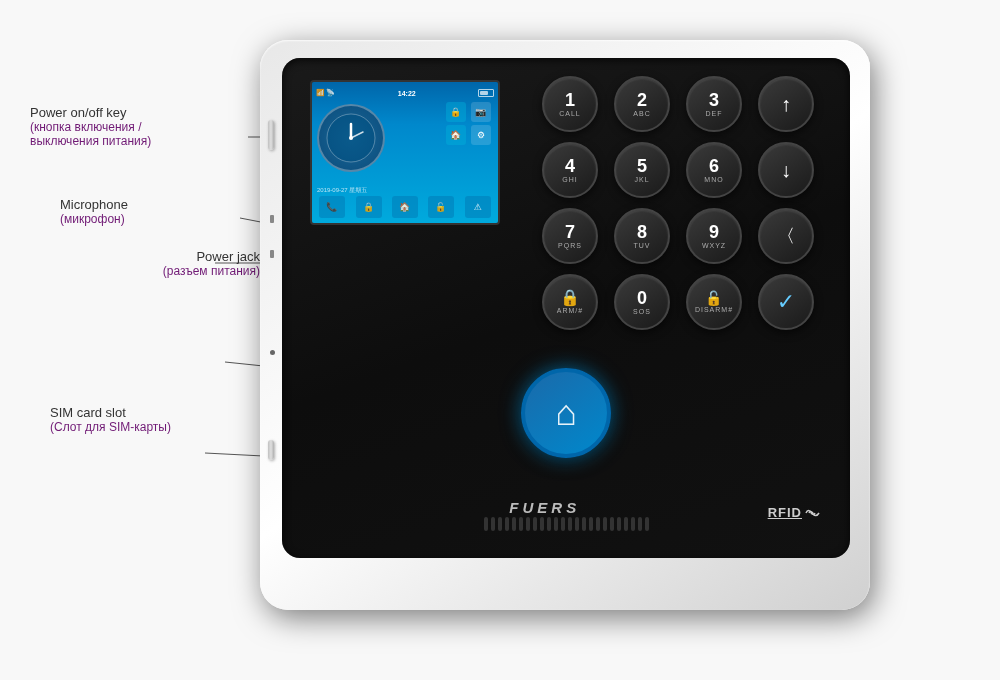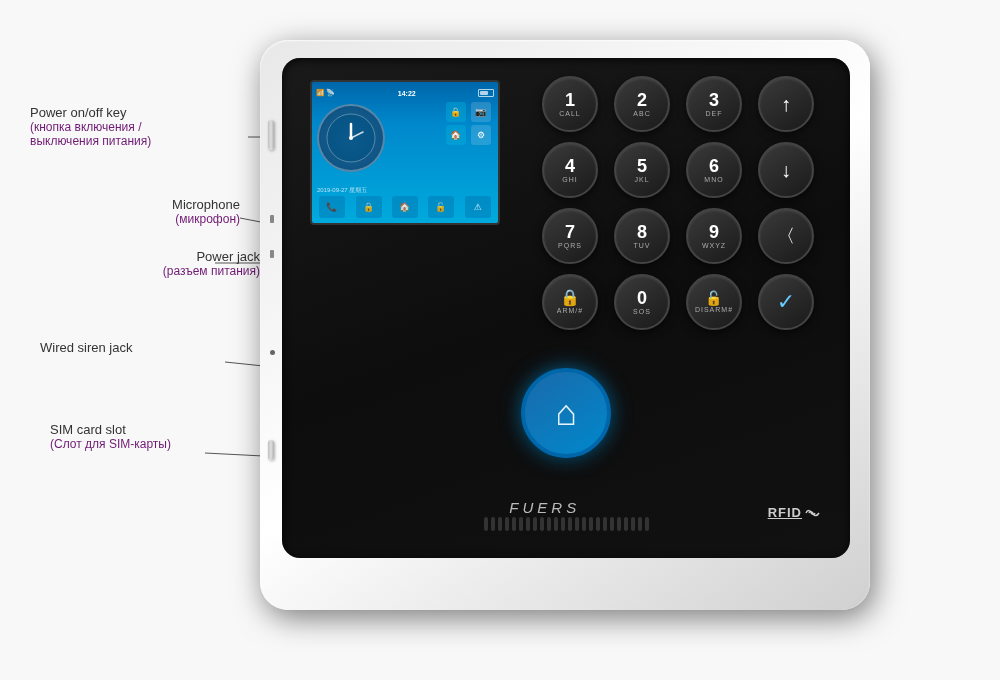--- a/index.html
+++ b/index.html
@@ -317,35 +317,34 @@
     <line x1="225" y1="362" x2="302" y2="370" stroke="#555" stroke-width="1"></line>
 
     <line x1="205" y1="453" x2="302" y2="458" stroke="#555" stroke-width="1"></line>
   </svg>
 
   <div class="annotation" style="position:absolute; left:30px; top:105px; text-align:left; width:220px;">
     <div class="anno-title">Power on/off key</div>
     <div class="anno-sub">(кнопка включения /<br>выключения питания)</div>
   </div>
 
-  <div class="annotation" style="position:absolute; left:60px; top:197px; text-align:right; width:180px;">
+  <div class="annotation" style="position:absolute; left:60px; top:197px; text-align:left; width:180px;">
     <div class="anno-title">Microphone</div>
     <div class="anno-sub">(микрофон)</div>
   </div>
 
   <div class="annotation" style="position:absolute; left:80px; top:249px; text-align:right; width:180px;">
     <div class="anno-title">Power jack</div>
     <div class="anno-sub">(разъем питания)</div>
   </div>
 
   <div class="annotation" style="position:absolute; left:40px; top:340px; text-align:left; width:190px;">
-    <div class="anno-title">Wired siren jack</div>
   </div>
 
-  <div class="annotation" style="position:absolute; left:50px; top:422px; text-align:left; width:190px;">
+  <div class="annotation" style="position:absolute; left:50px; top:405px; text-align:left; width:190px;">
     <div class="anno-title">SIM card slot</div>
     <div class="anno-sub">(Слот для SIM-карты)</div>
   </div>
 
   <div class="device-wrapper">
 
     <div class="device-outer">
 
       <div class="side-btn" style="top: 80px; height: 30px;"></div>
       <div class="side-port-small" style="top: 175px;"></div>
@@ -494,21 +493,21 @@
           <div class="speaker-hole"></div>
             <div class="speaker-hole"></div>
           <div class="speaker-hole"></div>
             <div class="speaker-hole"></div>
           <div class="speaker-hole"></div>
             <div class="speaker-hole"></div>
           <div class="speaker-hole"></div>
             <div class="speaker-hole"></div>
         </div>
 
-        <div style="position:absolute; bottom:42px; left:50%; transform:translateX(-80%); color:#bbbbbb; font-size:15px; font-weight:normal; letter-spacing:4px; font-style:italic;">FUERS</div>
+        <div style="position:absolute; bottom:42px; left:50%; transform:translateX(-80%); color:#bbbbbb; font-size:15px; font-weight:bold; letter-spacing:4px; font-style:italic;">FUERS</div>
 
         <div style="position:absolute; bottom:38px; right:30px; color:#cccccc; font-size:13px; font-weight:bold; letter-spacing:1px; display:flex; align-items:center; gap:2px;text-decoration:underline;">
           <span>RFID</span>
           <svg width="16" height="14" viewBox="0 0 16 14">
             <path d="M2 7 Q4 2 8 7 Q12 12 15 7" fill="none" stroke="#cccccc" stroke-width="1.5"></path>
             <path d="M5 7 Q6.5 4 8 7 Q9.5 10 11 7" fill="none" stroke="#cccccc" stroke-width="1.5"></path>
             <circle cx="8" cy="7" r="1.5" fill="#cccccc"></circle>
           </svg>
         </div>
 

